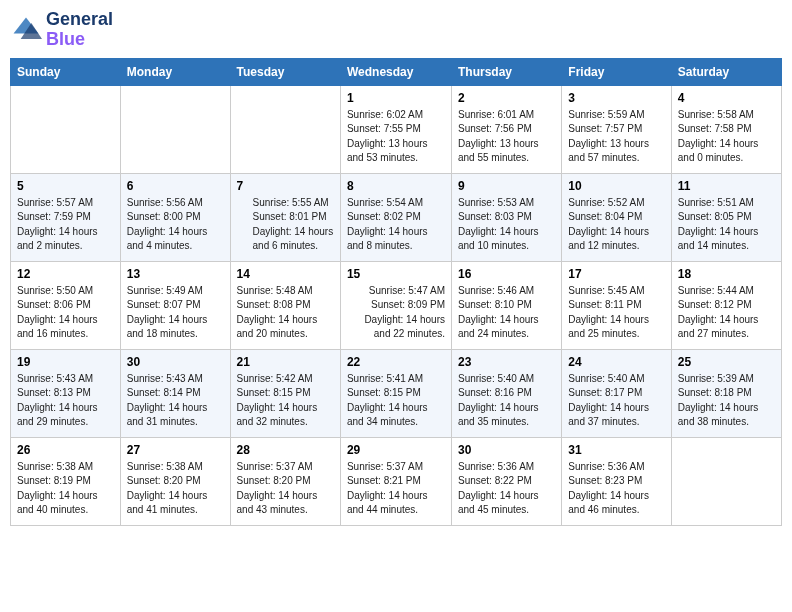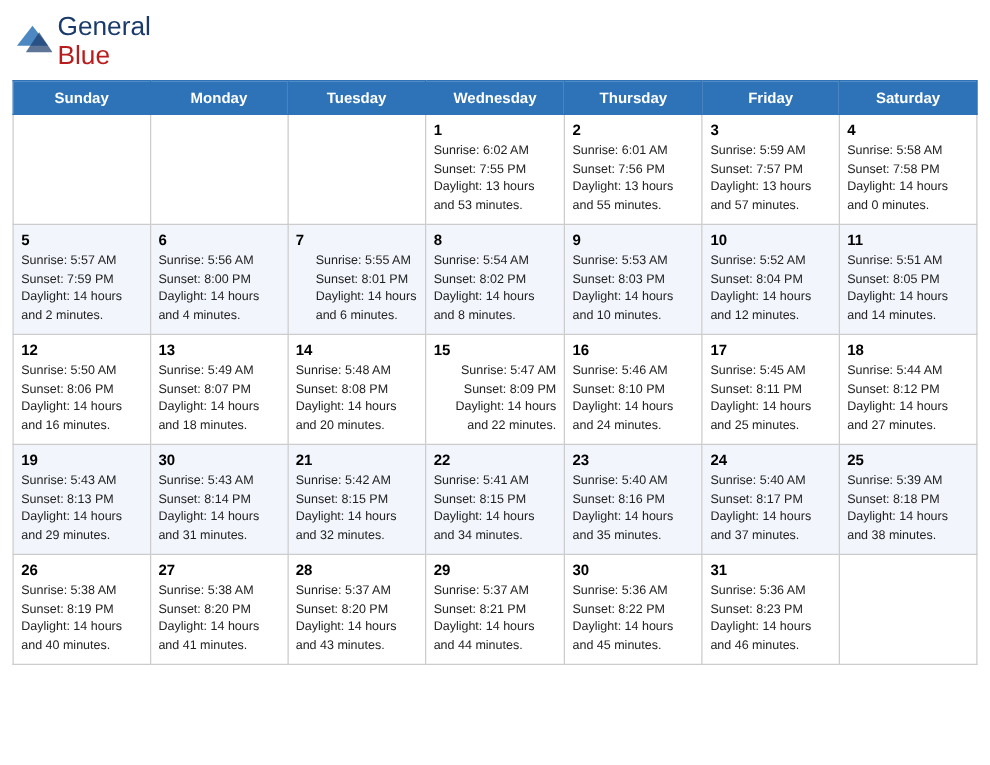--- a/index.html
+++ b/index.html
@@ -15,27 +15,27 @@
       justify-content: space-between;
       align-items: flex-start;
       margin-bottom: 8px;
     }
     .logo {
       display: flex;
       align-items: center;
       gap: 4px;
     }
     .logo-text {
-      font-size: 21px;
-      font-weight: normal;
+      font-size: 18px;
+      font-weight: bold;
       color: #1a3a6b;
       line-height: 1.1;
     }
     .logo-text span {
-      color: #b91c1c;
+      color: #8b5cf6;
     }
     .logo-icon {
       width: 32px;
       height: 32px;
     }
     .title-block {
       text-align: right;
     }
     .month-title {
       font-size: 36px;
@@ -47,21 +47,21 @@
       color: #333;
     }
     .calendar {
       width: 100%;
       border-collapse: collapse;
       font-size: 11px;
     }
     .calendar thead th {
       background: #2e73b8;
       color: #fff;
-      text-align: center;
+      text-align: left;
       padding: 6px 6px;
       font-size: 12px;
       font-weight: bold;
       border: 1px solid #2e73b8;
     }
     .calendar tbody td {
       border: 1px solid #ccc;
       vertical-align: top;
       padding: 5px 6px;
       width: 113px;

